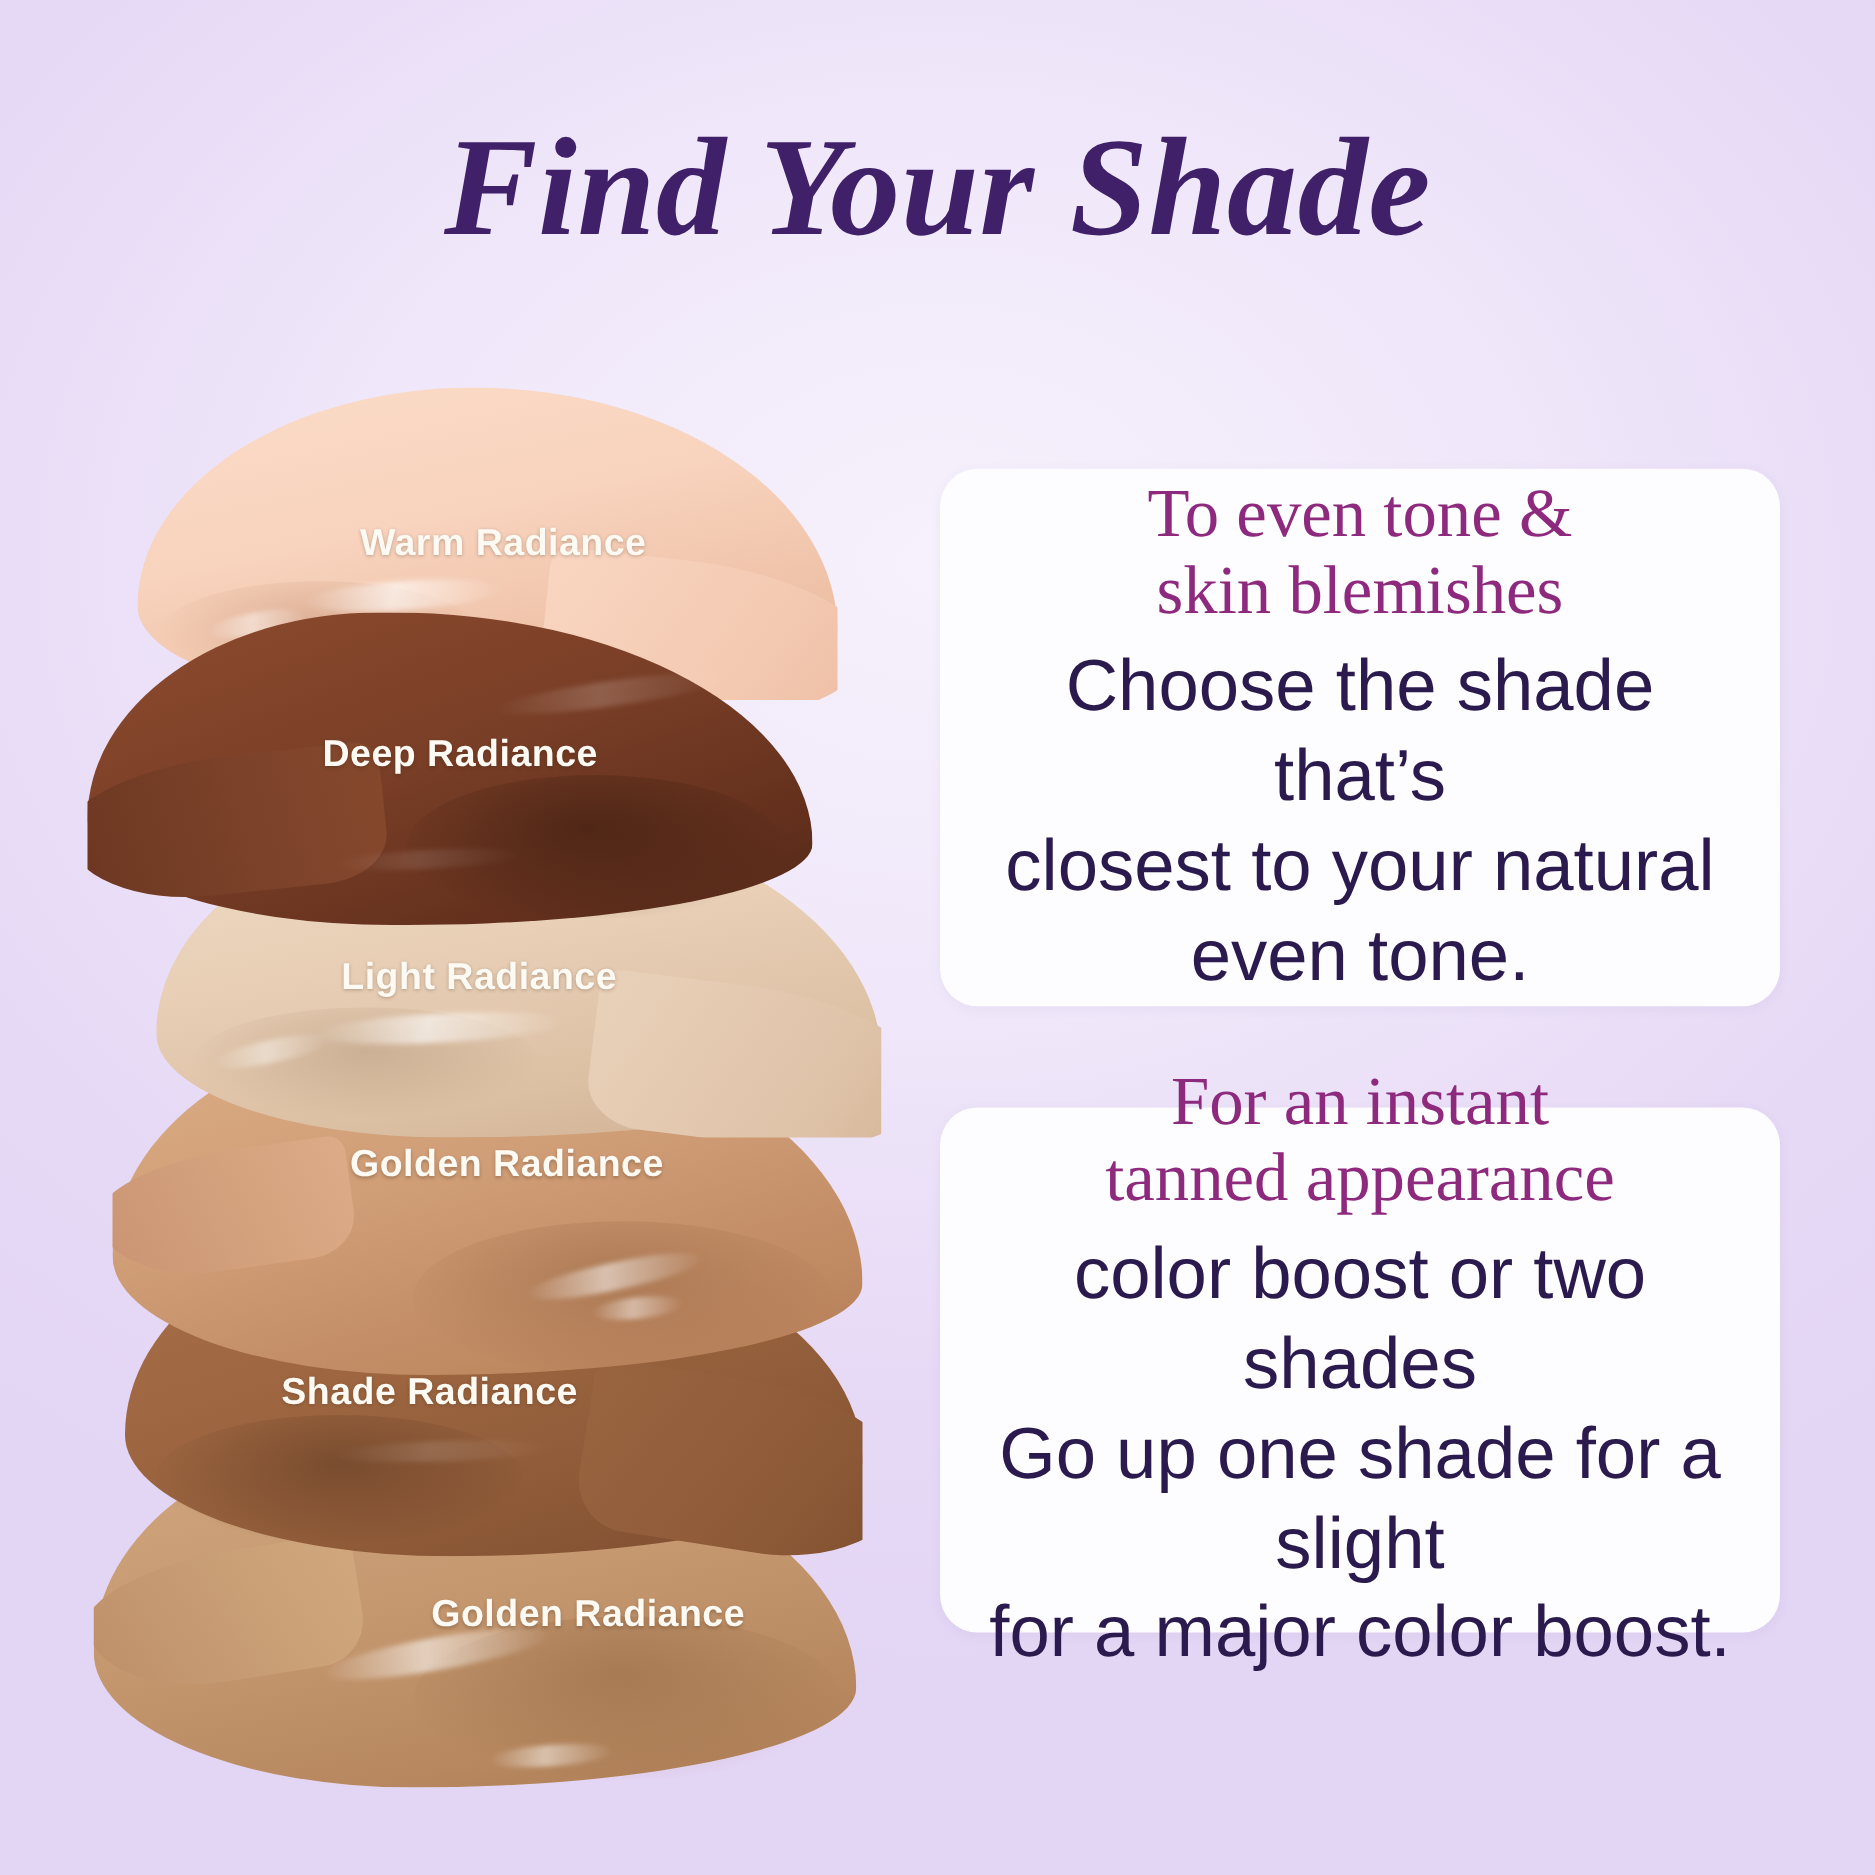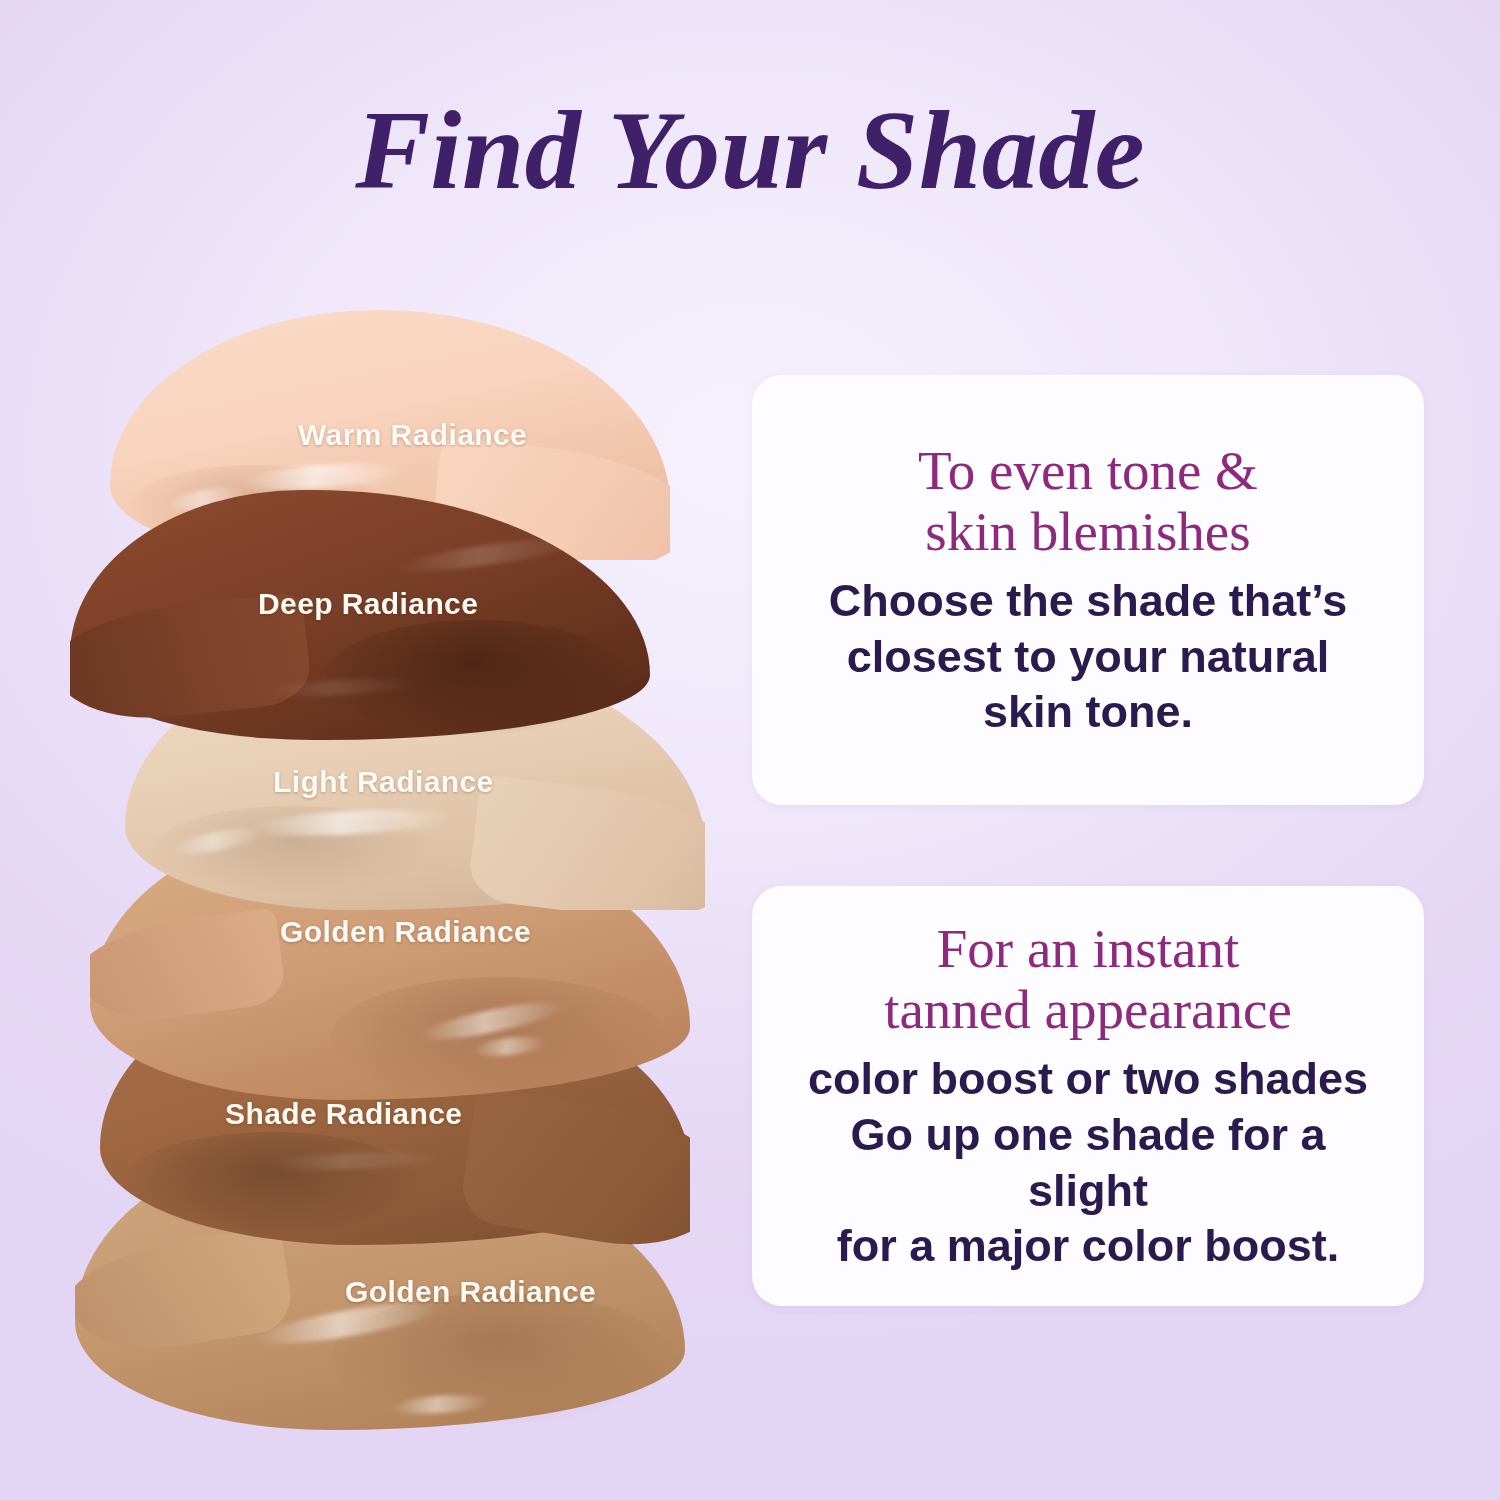--- a/index.html
+++ b/index.html
@@ -104,22 +104,22 @@
     font-family: "Liberation Serif", "DejaVu Serif", serif;
     font-weight: 400;
     font-size: 55px;
     line-height: 1.12;
     color: #8e2a7e;
     text-align: center;
     margin: 0 0 10px 0;
   }
   .card-body {
     font-family: "Liberation Sans", sans-serif;
-    font-weight: 700;
-    font-size: 45px;
+    font-weight: 400;
+    font-size: 58px;
     line-height: 1.24;
     color: #2b1a4e;
     text-align: center;
     margin: 0;
   }
 </style>
 </head>
 <body>
 
 <div id="stage">
@@ -134,21 +134,21 @@
                     border-radius: 48% 52% 62% 38% / 70% 78% 22% 30%;"></div>
         <div class="tail" style="left:58%; top:56%; width:46%; height:46%;
                     background:linear-gradient(120deg,#f9d6c1 0%,#f3c8b0 70%,#ecbda3 100%);
                     border-radius: 6% 70% 44% 22% / 18% 56% 60% 32%;
                     transform:rotate(6deg);"></div>
         <div class="shade-dark" style="left:3%; top:62%; width:46%; height:34%;
                     background:radial-gradient(ellipse at 50% 40%, rgba(190,140,110,0.42) 0%, rgba(190,140,110,0) 72%);"></div>
         <div class="gloss" style="left:24%; top:62%; width:28%; height:9%; transform:rotate(-4deg);"></div>
         <div class="gloss" style="left:10%; top:72%; width:14%; height:7%; transform:rotate(-10deg); opacity:.75;"></div>
       </div>
-      <div class="swatch-label" style="left:188px; top:108px;">Warm Radiance</div>
+      <div class="swatch-label" style="left:178px; top:108px;">Warm Radiance</div>
     </div>
 
     <div class="swatch" style="left:0px; top:190px; width:580px; height:250px; z-index:6;">
       <div class="blob">
         <div class="smear" style="background:linear-gradient(160deg,#8d4b2e 0%,#7a3f27 45%,#63301d 80%,#522818 100%);
                     border-radius: 40% 58% 56% 42% / 66% 74% 26% 34%;"></div>
         <div class="tail" style="left:-3%; top:46%; width:44%; height:44%;
                     background:linear-gradient(80deg,#6b3621 0%,#7d432a 60%,#85482d 100%);
                     border-radius: 68% 10% 24% 52% / 54% 20% 40% 66%;
                     transform:rotate(-6deg);"></div>
@@ -227,21 +227,21 @@
   </div>
 
   <div class="info-card" style="left:752px; top:375px; width:672px; height:430px;">
     <div class="card-heading">
       <div>To even tone &amp;</div>
       <div>skin blemishes</div>
     </div>
     <div class="card-body">
       <div>Choose the shade that’s</div>
       <div>closest to your natural</div>
-      <div>skin tone.</div>
+      <div>even tone.</div>
     </div>
   </div>
 
   <div class="info-card" style="left:752px; top:886px; width:672px; height:420px;">
     <div class="card-heading">
       <div>For an instant</div>
       <div>tanned appearance</div>
     </div>
     <div class="card-body">
       <div>color boost or two shades</div>

